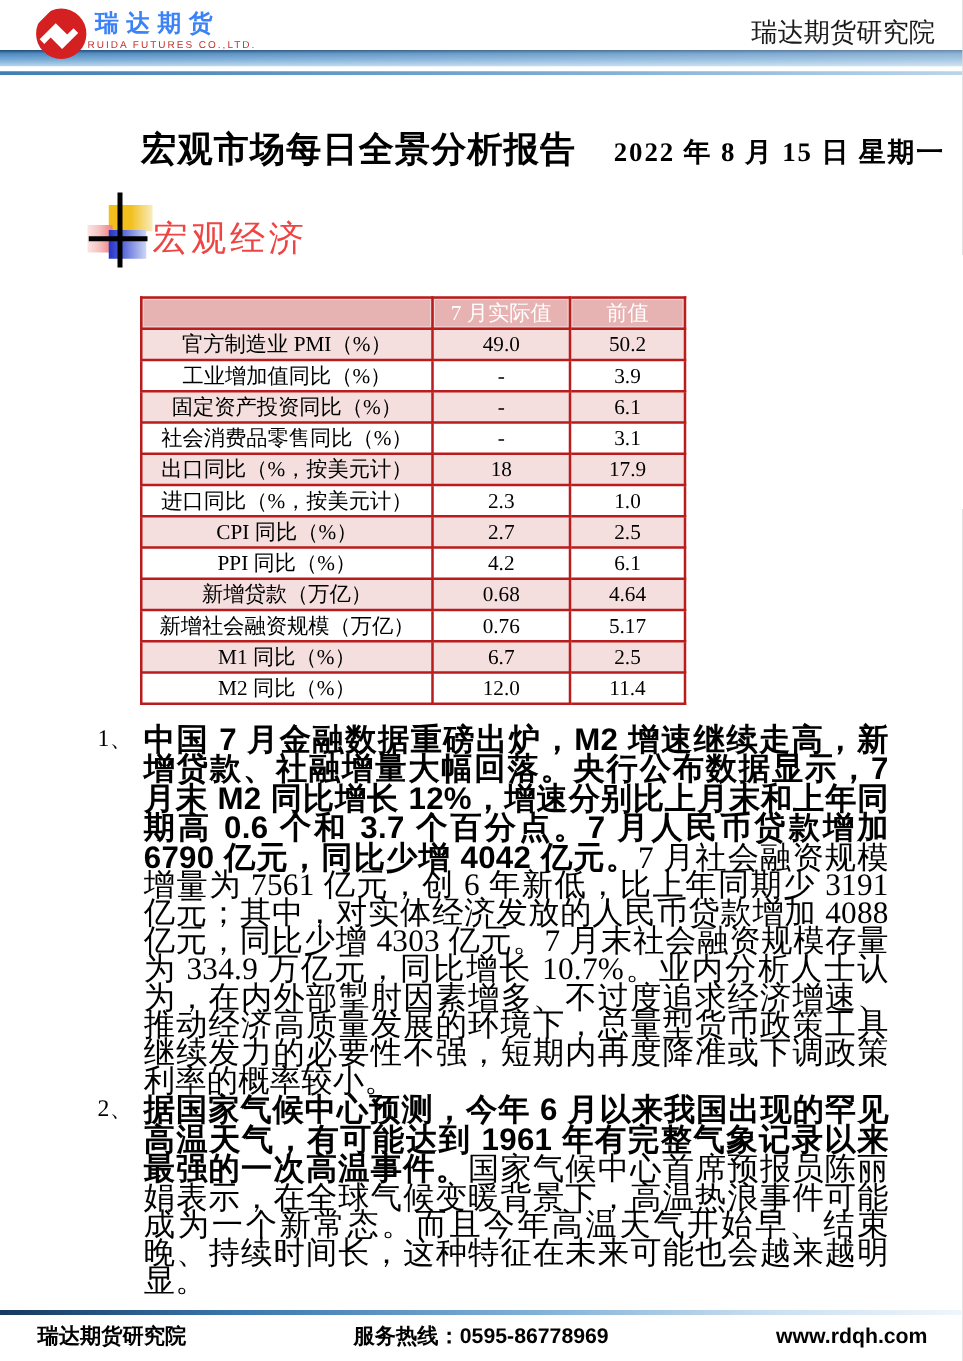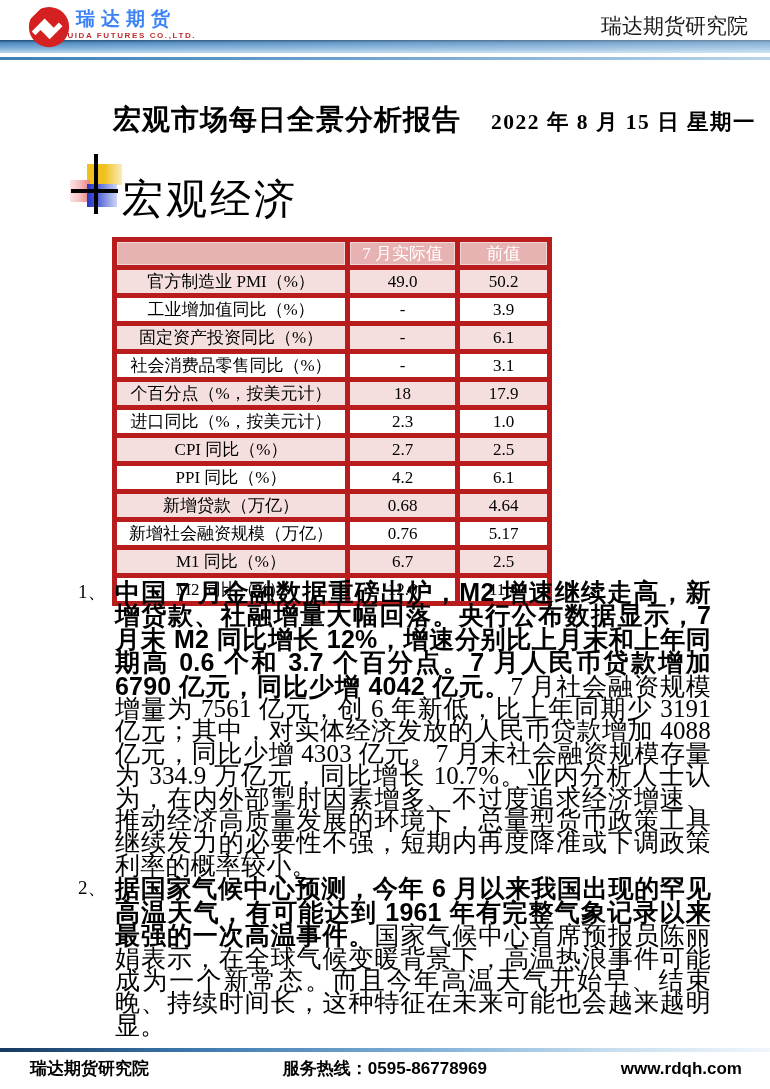--- a/index.html
+++ b/index.html
@@ -10,22 +10,22 @@
     font-family:"Liberation Serif", serif; color:#000;
   }
   
   .logo-mark { position:absolute; left:26px; top:4px; width:46px; height:46px; z-index:3; }
   .brand-cn {
     position:absolute; left:76px; top:6px; z-index:3;
     font-family:"Liberation Sans", sans-serif; font-weight:700;
     font-size:19px; letter-spacing:6px; color:#3b82f6; white-space:nowrap;
   }
   .brand-en {
-    position:absolute; left:60px; top:31px; z-index:3;
-    font-family:"Liberation Sans", sans-serif; font-weight:700;
+    position:absolute; left:70px; top:31px; z-index:3;
+    font-family:"Liberation Sans", sans-serif; font-weight:400;
     font-size:8px; letter-spacing:1.6px; color:#c03030; white-space:nowrap;
   }
   .institute {
     position:absolute; right:22px; top:12px; z-index:3;
     font-family:"Liberation Sans", sans-serif;
     font-size:21px; color:#1a1a1a; white-space:nowrap;
   }
   .head-bar {
     position:absolute; left:0; right:0; top:40px; height:13px; z-index:1;
     background:
@@ -52,34 +52,34 @@
   .sq-yellow { left:17px; top:10px; width:35px; height:21px;
     background:linear-gradient(90deg,#f1c01d 0%,#f1c01d 50%,#f9ecbe 100%); }
   .sq-pink { left:0; top:26px; width:20px; height:22px;
     background:linear-gradient(270deg,#ee8080 0%,#f6c3c3 55%,#fce4e4 100%); }
   .sq-blue { left:17px; top:30px; width:30px; height:23px;
     background:linear-gradient(90deg,#2334c9 0%,#5b6ad8 40%,#ccd6f6 100%); }
   .cross-v { position:absolute; left:24px; top:0; width:3.5px; height:60px; background:#000; }
   .cross-h { position:absolute; left:1px; top:35px; width:47px; height:3.5px; background:#000; }
   .sec-title {
     position:absolute; left:122px; top:172px;
-    font-family:Liberation Sans, sans-serif; font-size:41px;
-    color:#000000; letter-spacing:3px; white-space:nowrap;
+    font-family:Liberation Sans, sans-serif; font-size:28px;
+    color:#ef4444; letter-spacing:3px; white-space:nowrap;
   }
   
   .macro-table {
     position:absolute; left:112px; top:237px; width:435px;
     border-collapse:collapse; table-layout:fixed;
     border:2px solid #3c3c3c;
   }
   .macro-table col.c1 { width:233px; }
   .macro-table col.c2 { width:110px; }
   .macro-table col.c3 { width:92px; }
   .macro-table th, .macro-table td {
-    border:5px solid #b91c1c; text-align:center; vertical-align:middle;
+    border:2px solid #b91c1c; text-align:center; vertical-align:middle;
     font-size:17px; font-weight:normal; height:23.3px; padding:0;
     font-family:"Liberation Serif", serif; color:#000;
   }
   .macro-table thead th {
     background:#e7b2b2; color:#ffffff; height:25px;
     box-shadow:inset 0 0 0 1px rgba(255,255,255,0.45);
   }
   .macro-table tbody tr:nth-child(odd) { background:#f4dfde; }
   .macro-table tbody tr:nth-child(even) { background:#ffffff; }
   
@@ -167,21 +167,21 @@
           <td>固定资产投资同比（%）</td>
           <td>-</td>
           <td>6.1</td>
         </tr>
       <tr>
           <td>社会消费品零售同比（%）</td>
           <td>-</td>
           <td>3.1</td>
         </tr>
       <tr>
-          <td>个百分点（%，按美元计）</td>
+          <td>出口同比（%，按美元计）</td>
           <td>18</td>
           <td>17.9</td>
         </tr>
       <tr>
           <td>进口同比（%，按美元计）</td>
           <td>2.3</td>
           <td>1.0</td>
         </tr>
       <tr>
           <td>CPI 同比（%）</td>

